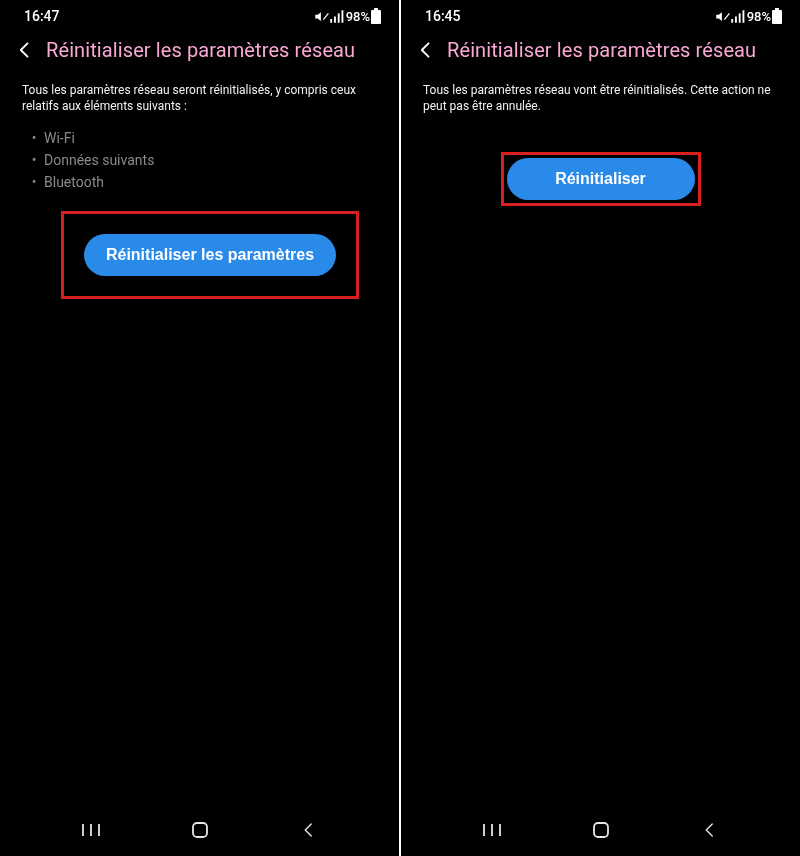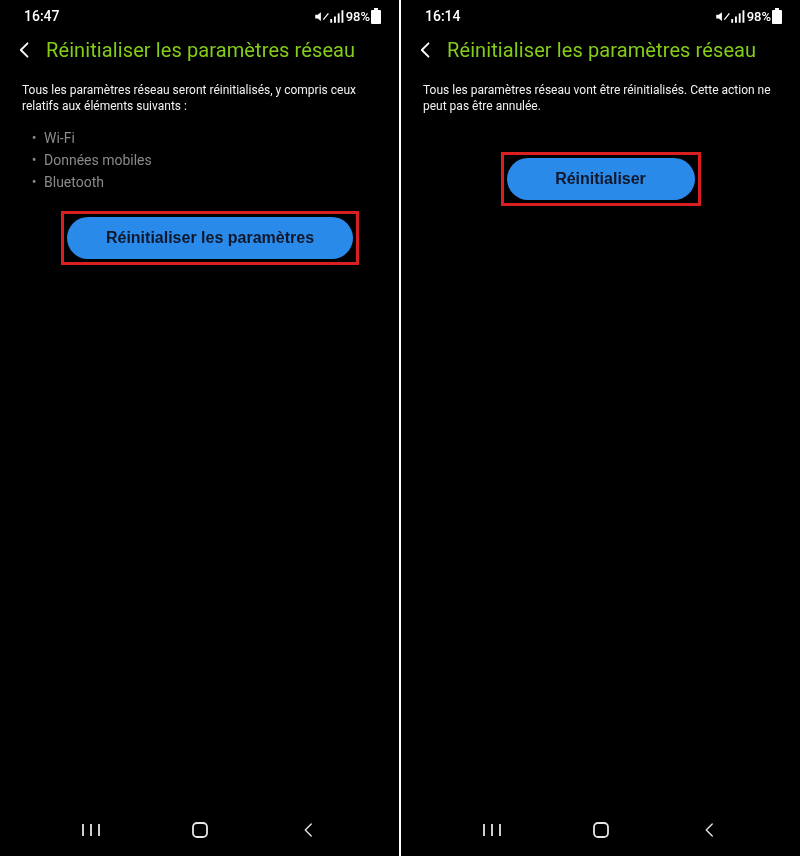--- a/index.html
+++ b/index.html
@@ -33,47 +33,47 @@
     padding: 10px 14px 14px 14px;
     gap: 10px;
   }
   .back-chevron {
     width: 22px; height: 22px;
     display: inline-flex; align-items: center; justify-content: center;
   }
   .page-title {
     font-size: 20px;
     font-weight: 400;
-    color: #84cc16;
+    color: #f9a8d4;
     letter-spacing: 0.1px;
   }
   .body-text {
     padding: 6px 22px 10px 22px;
     font-size: 12px;
     line-height: 1.35;
     color: #f2f2f2;
   }
   .bullet-list {
     padding: 4px 22px 0 30px;
     font-size: 14px;
     color: #8a8a8a;
     line-height: 1.55;
   }
   .bullet-list .row { display: flex; gap: 6px; }
   .bullet-list .dot { width: 8px; text-align: center; }
   .btn-wrap {
     margin: 18px 40px 0 61px;
     border: 3px solid #d91f1f;
-    padding: 3px;
+    padding: 20px;
     display: flex;
   }
   .pill-btn {
     flex: 1;
     background: #2a8aea;
-    color: #0f172a;
+    color: #ffffff;
     border: none;
     border-radius: 28px;
     padding: 12px 10px;
     font-size: 16px;
     font-weight: 600;
     text-align: center;
     cursor: pointer;
   }
   .btn-wrap-narrow {
     margin: 28px auto 0 auto;
@@ -142,21 +142,21 @@
 
     <div class="body-text">Tous les paramètres réseau seront réinitialisés, y compris ceux relatifs aux éléments suivants :</div>
 
     <div class="bullet-list">
       <div class="row">
           <span class="dot">•</span>
           <span>Wi-Fi</span>
         </div>
       <div class="row">
           <span class="dot">•</span>
-          <span>Données mobiles</span>
+          <span>Données suivants</span>
         </div>
       <div class="row">
           <span class="dot">•</span>
           <span>Bluetooth</span>
         </div>
     </div>
 
     <div class="btn-wrap">
       <button class="pill-btn">Réinitialiser les paramètres</button>
     </div>
@@ -177,21 +177,21 @@
       <span class="nav-btn">
         <svg width="18" height="18" viewBox="0 0 24 24" fill="none" stroke="#e6e6e6" stroke-width="1.8" stroke-linecap="round" stroke-linejoin="round">
           <polyline points="15 4 7 12 15 20"></polyline>
         </svg>
       </span>
     </div>
   </div>
 
   <div class="phone">
     <div class="status-bar">
-      <span>16:14</span>
+      <span>16:45</span>
       <span class="status-right">
         <span class="ico">
           <svg width="15" height="15" viewBox="0 0 24 24" fill="none" stroke="#ffffff" stroke-width="2">
             <path d="M11 5 6 9H2v6h4l5 4V5z" fill="#ffffff" stroke="none"></path>
             <line x1="23" y1="7" x2="15" y2="17"></line>
           </svg>
         </span>
         <span class="ico">
           <svg width="15" height="15" viewBox="0 0 24 24" fill="#ffffff">
             <rect x="2" y="16" width="3" height="6"></rect>

